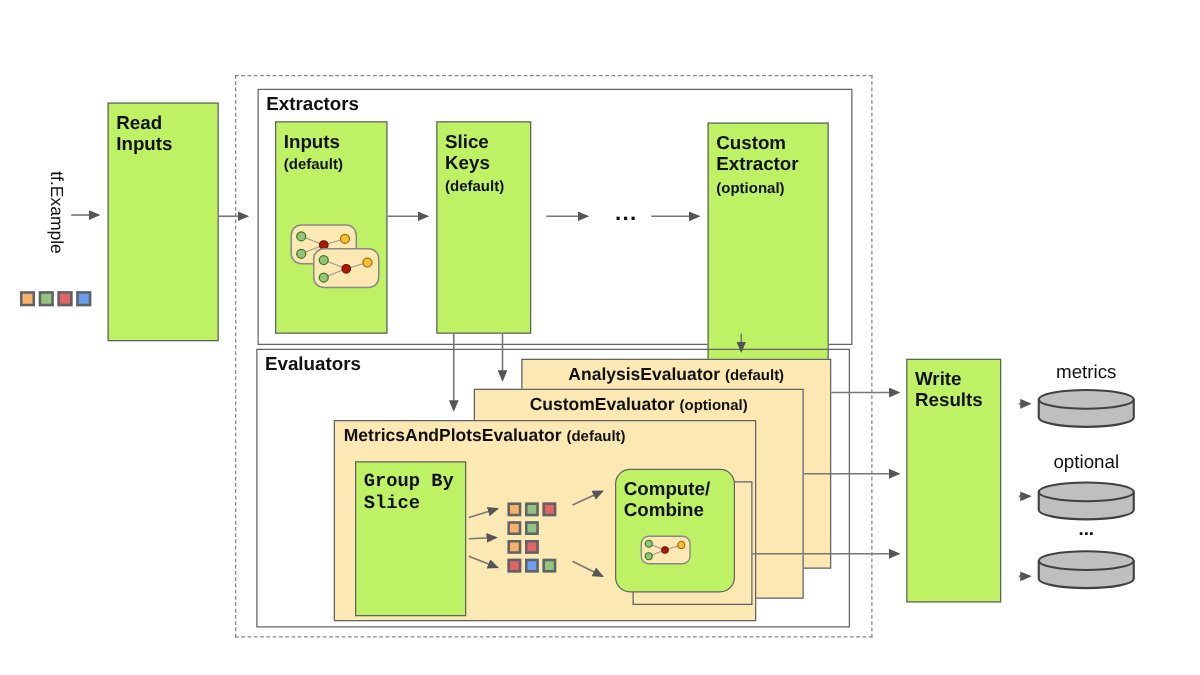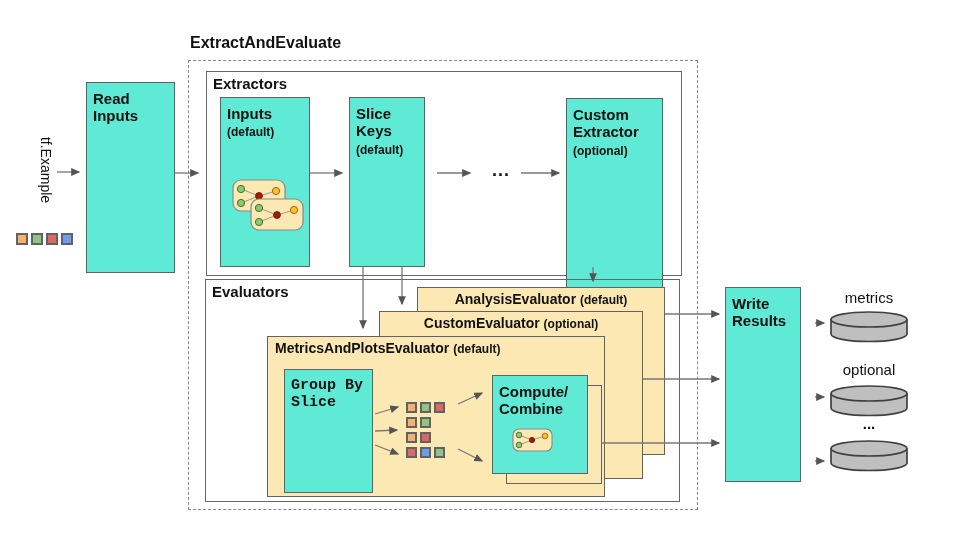--- a/index.html
+++ b/index.html
@@ -1,20 +1,20 @@
 <!DOCTYPE html>
 <html><head>
 <meta charset="utf-8">
 <style>
   html,body{margin:0;padding:0;background:#fff;}
   .canvas{position:relative;width:960px;height:540px;background:#fff;overflow:hidden;
           font-family:"Liberation Sans",sans-serif;color:#111;}
   .abs{position:absolute;}
   
-  .box{position:absolute;background:#5eead4;border:1px solid #5f6368;box-sizing:border-box;
+  .box{position:absolute;background:#bef264;border:1px solid #5f6368;box-sizing:border-box;
        padding:7px 6px;font-weight:bold;font-size:15px;line-height:1.15;}
   .sub{font-weight:bold;font-size:12px;}
   
   .container{position:absolute;border:1px solid #666;box-sizing:border-box;background:transparent;}
   .section-label{position:absolute;font-weight:bold;font-size:15px;}
   .dashed{position:absolute;border:1.6px dashed #888;box-sizing:border-box;}
   .title{position:absolute;font-weight:bold;font-size:16px;}
   
   .card{position:absolute;background:#FCE8B2;border:1px solid #5f6368;box-sizing:border-box;}
   .card-label{position:absolute;top:3px;left:0;right:0;text-align:center;font-weight:bold;font-size:14px;white-space:nowrap;}
@@ -43,21 +43,20 @@
 
   <div class="sq in c-orange abs" style="left:16px;top:233px;"></div>
   <div class="sq in c-green  abs" style="left:31px;top:233px;"></div>
   <div class="sq in c-red    abs" style="left:46px;top:233px;"></div>
   <div class="sq in c-blue   abs" style="left:61px;top:233px;"></div>
 
   <div class="box" style="left:86px;top:82px;width:89px;height:191px;">
     <span>Read Inputs</span>
   </div>
 
-  <div class="title" style="left:190px;top:34px;">ExtractAndEvaluate</div>
   <div class="dashed" style="left:188px;top:60px;width:510px;height:450px;"></div>
 
   <div class="container" style="left:206px;top:71px;width:476px;height:205px;"></div>
   <div class="section-label" style="left:213px;top:75px;">Extractors</div>
 
   <div class="box" style="left:220px;top:97px;width:90px;height:170px;">
     <span>Inputs</span><br>
     <span class="sub">(default)</span>
   </div>
 
@@ -129,21 +128,21 @@
   <div class="sq c-red" style="left:434px;top:402px;z-index:6;"></div>
   <div class="sq c-orange" style="left:406px;top:417px;z-index:6;"></div>
   <div class="sq c-green" style="left:420px;top:417px;z-index:6;"></div>
   <div class="sq c-orange" style="left:406px;top:432px;z-index:6;"></div>
   <div class="sq c-red" style="left:420px;top:432px;z-index:6;"></div>
   <div class="sq c-red" style="left:406px;top:447px;z-index:6;"></div>
   <div class="sq c-blue" style="left:420px;top:447px;z-index:6;"></div>
   <div class="sq c-green" style="left:434px;top:447px;z-index:6;"></div>
 
   <div class="card" style="left:506px;top:385px;width:96px;height:99px;z-index:6;"></div>
-  <div class="box" style="left:492px;top:375px;width:96px;height:99px;z-index:7;">
+  <div class="box" style="left:492px;top:375px;width:96px;height:99px;z-index:7;border-radius:12px;">
     <span>Compute/</span><br>
     <span>Combine</span>
   </div>
 
   <div class="icon-wrap" style="left:512px;top:428px;z-index:8;">
     <svg width="42" height="25" viewBox="0 0 42 25">
       <rect x="1" y="1" width="39" height="22" rx="6" fill="#FCE8B2" stroke="#888" stroke-width="1.1"></rect>
       <line x1="7" y1="7" x2="20" y2="12" stroke="#999" stroke-width="1"></line>
       <line x1="7" y1="17" x2="20" y2="12" stroke="#999" stroke-width="1"></line>
       <line x1="20" y1="12" x2="33" y2="8" stroke="#999" stroke-width="1"></line>

